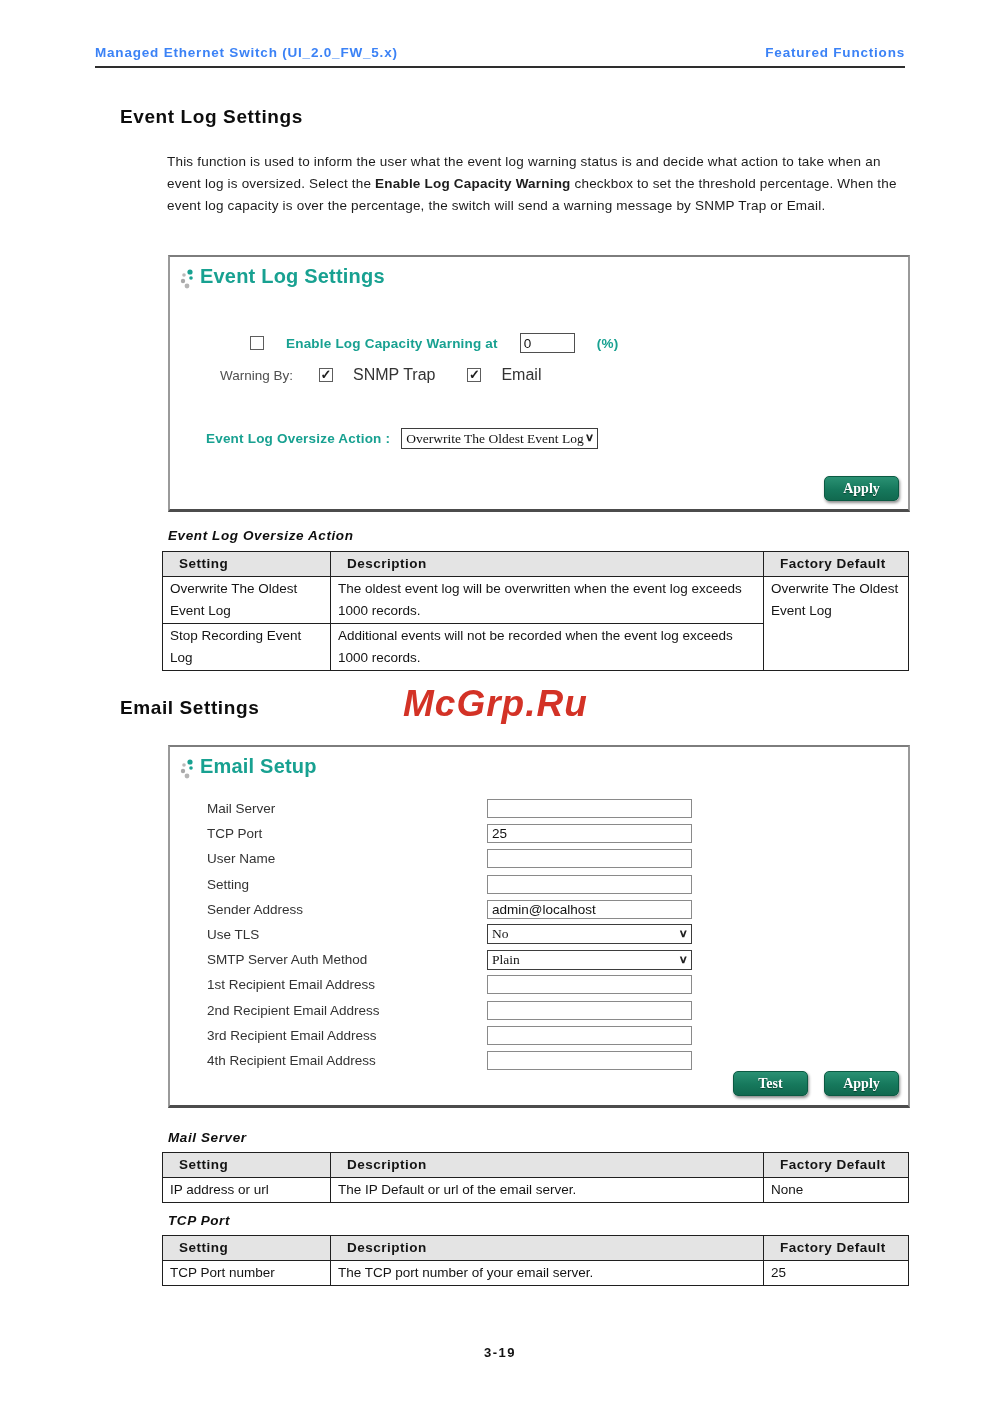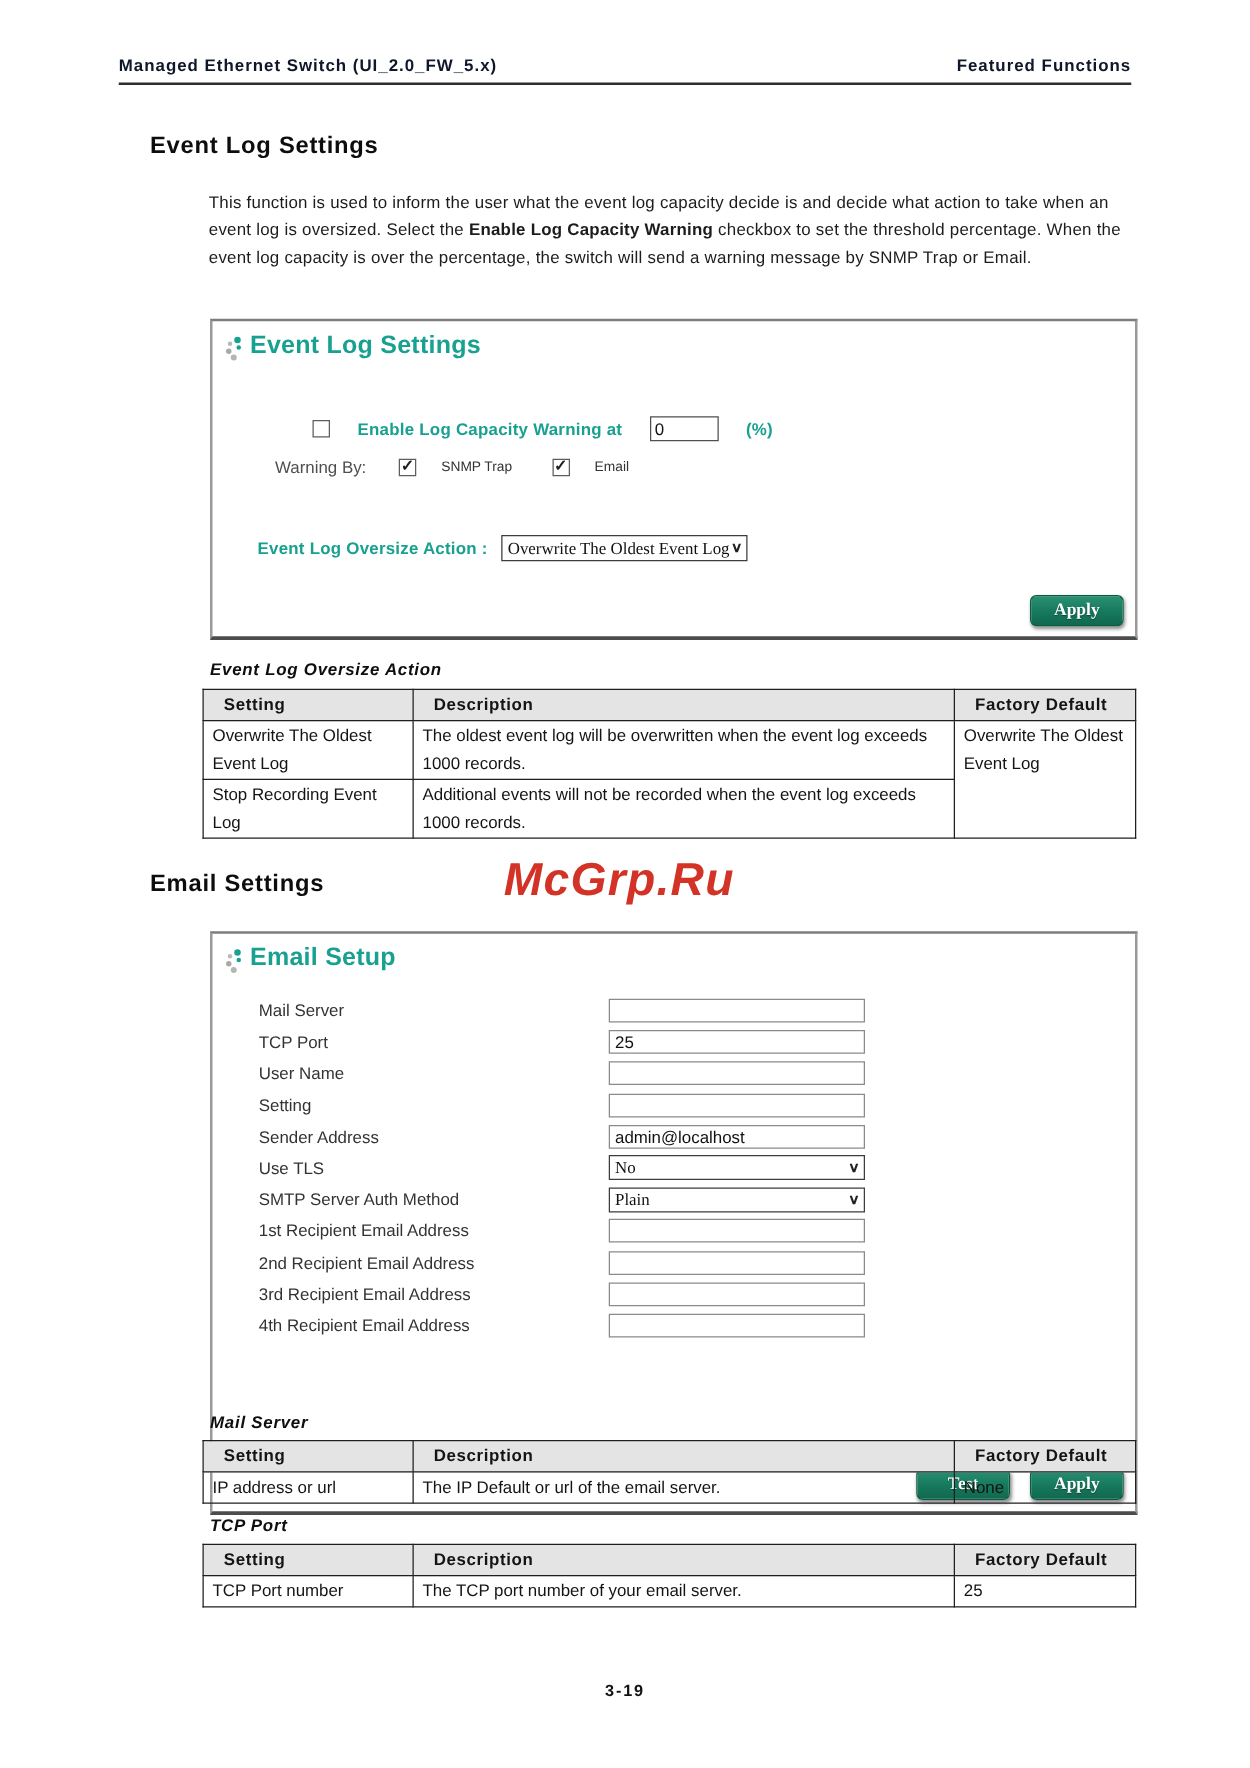--- a/index.html
+++ b/index.html
@@ -7,21 +7,21 @@
   .page {
     position:relative; width:1000px; height:1414px; background:#ffffff;
     font-family:"Liberation Sans", sans-serif; color:#1a1a1a; overflow:hidden;
   }
 
   
   .doc-header {
     position:absolute; left:95px; right:95px; top:44px; height:24px;
     display:flex; justify-content:space-between; align-items:flex-end;
     border-bottom:2px solid #2e2e2e; padding-bottom:6px;
-    font-size:13.5px; font-weight:bold; letter-spacing:.8px; color:#0f172a;
+    font-size:13.5px; font-weight:bold; letter-spacing:.8px; color:#3b82f6;
   }
 
   
   .sec-heading {
     position:absolute; left:120px; font-size:19px; font-weight:bold;
     letter-spacing:.6px; color:#0d0d0d;
   }
   .intro {
     position:absolute; left:167px; top:151px; width:745px;
     font-size:13.5px; line-height:22px; letter-spacing:.2px; color:#1c1c1c;
@@ -40,21 +40,21 @@
   .row-flex { position:absolute; display:flex; align-items:center; }
 
   .cb {
     width:14px; height:14px; border:1.6px solid #5d5d5d; background:#fff;
     display:inline-flex; align-items:center; justify-content:center; flex:0 0 auto;
   }
   .cb .mark { font-size:13px; font-weight:bold; color:#1d1d1d; line-height:1; margin-top:-2px; }
 
   .teal-label { color:#18A191; font-weight:bold; font-size:13.5px; letter-spacing:.2px; }
   .gray-label { color:#4f4f4f; font-size:13.5px; }
-  .cb-label   { color:#333; font-size:11px; }
+  .cb-label   { color:#333; font-size:16px; }
 
   .small-input {
     width:55px; height:20px; border:1px solid #4f4f4f; font-size:13.5px;
     font-family:"Liberation Sans",sans-serif; padding:0 3px; color:#111; background:#fff;
   }
 
   .fselect {
     position:relative; height:21px; border:1px solid #3d3d3d; background:#fff;
     font-family:"Liberation Serif", serif; font-size:13.5px; color:#111;
     display:flex; align-items:center; padding:0 18px 0 4px;
@@ -115,21 +115,21 @@
 
 <div class="page">
 
   <div class="doc-header">
     <span>Managed Ethernet Switch (UI_2.0_FW_5.x)</span>
     <span>Featured Functions</span>
   </div>
 
   <h2 class="sec-heading" style="top:106px;">Event Log Settings</h2>
 
-  <p class="intro"><span>This function is used to inform the user what the event log capacity decide is and decide what action to take when an event log is oversized. Select the </span><b>Enable Log Capacity Warning</b><span> checkbox to set the threshold percentage. When the event log capacity is over the percentage, the switch will send a warning message by SNMP Trap or Email.</span></p>
+  <p class="intro"><span>This function is used to inform the user what the event log warning status is and decide what action to take when an event log is oversized. Select the </span><b>Enable Log Capacity Warning</b><span> checkbox to set the threshold percentage. When the event log capacity is over the percentage, the switch will send a warning message by SNMP Trap or Email.</span></p>
 
   <div class="panel" style="top:255px; height:257px;">
     <div class="panel-title-row">
       <svg class="dots-icon" width="16" height="22" viewBox="0 0 16 22">
         <circle cx="11" cy="4" r="2.6" fill="#18a191"></circle>
         <circle cx="5" cy="7" r="1.8" fill="#b9b9b9"></circle>
         <circle cx="12" cy="10" r="1.8" fill="#18a191"></circle>
         <circle cx="4" cy="13" r="2.2" fill="#a9a9a9"></circle>
         <circle cx="8" cy="18" r="2.4" fill="#b5b5b5"></circle>
       </svg>
@@ -187,21 +187,21 @@
     <tr>
       <td style="height:46px;">Stop Recording Event Log</td>
       <td>Additional events will not be recorded when the event log exceeds 1000 records.</td>
     </tr>
   </tbody>
     </table>
 
   <h2 class="sec-heading" style="top:697px;">Email Settings</h2>
   <div class="watermark">McGrp.Ru</div>
 
-  <div class="panel" style="top:745px; height:467px;">
+  <div class="panel" style="top:745px; height:363px;">
     <div class="panel-title-row">
       <svg class="dots-icon" width="16" height="22" viewBox="0 0 16 22">
         <circle cx="11" cy="4" r="2.6" fill="#18a191"></circle>
         <circle cx="5" cy="7" r="1.8" fill="#b9b9b9"></circle>
         <circle cx="12" cy="10" r="1.8" fill="#18a191"></circle>
         <circle cx="4" cy="13" r="2.2" fill="#a9a9a9"></circle>
         <circle cx="8" cy="18" r="2.4" fill="#b5b5b5"></circle>
       </svg>
       <span class="panel-title">Email Setup</span>
     </div>

